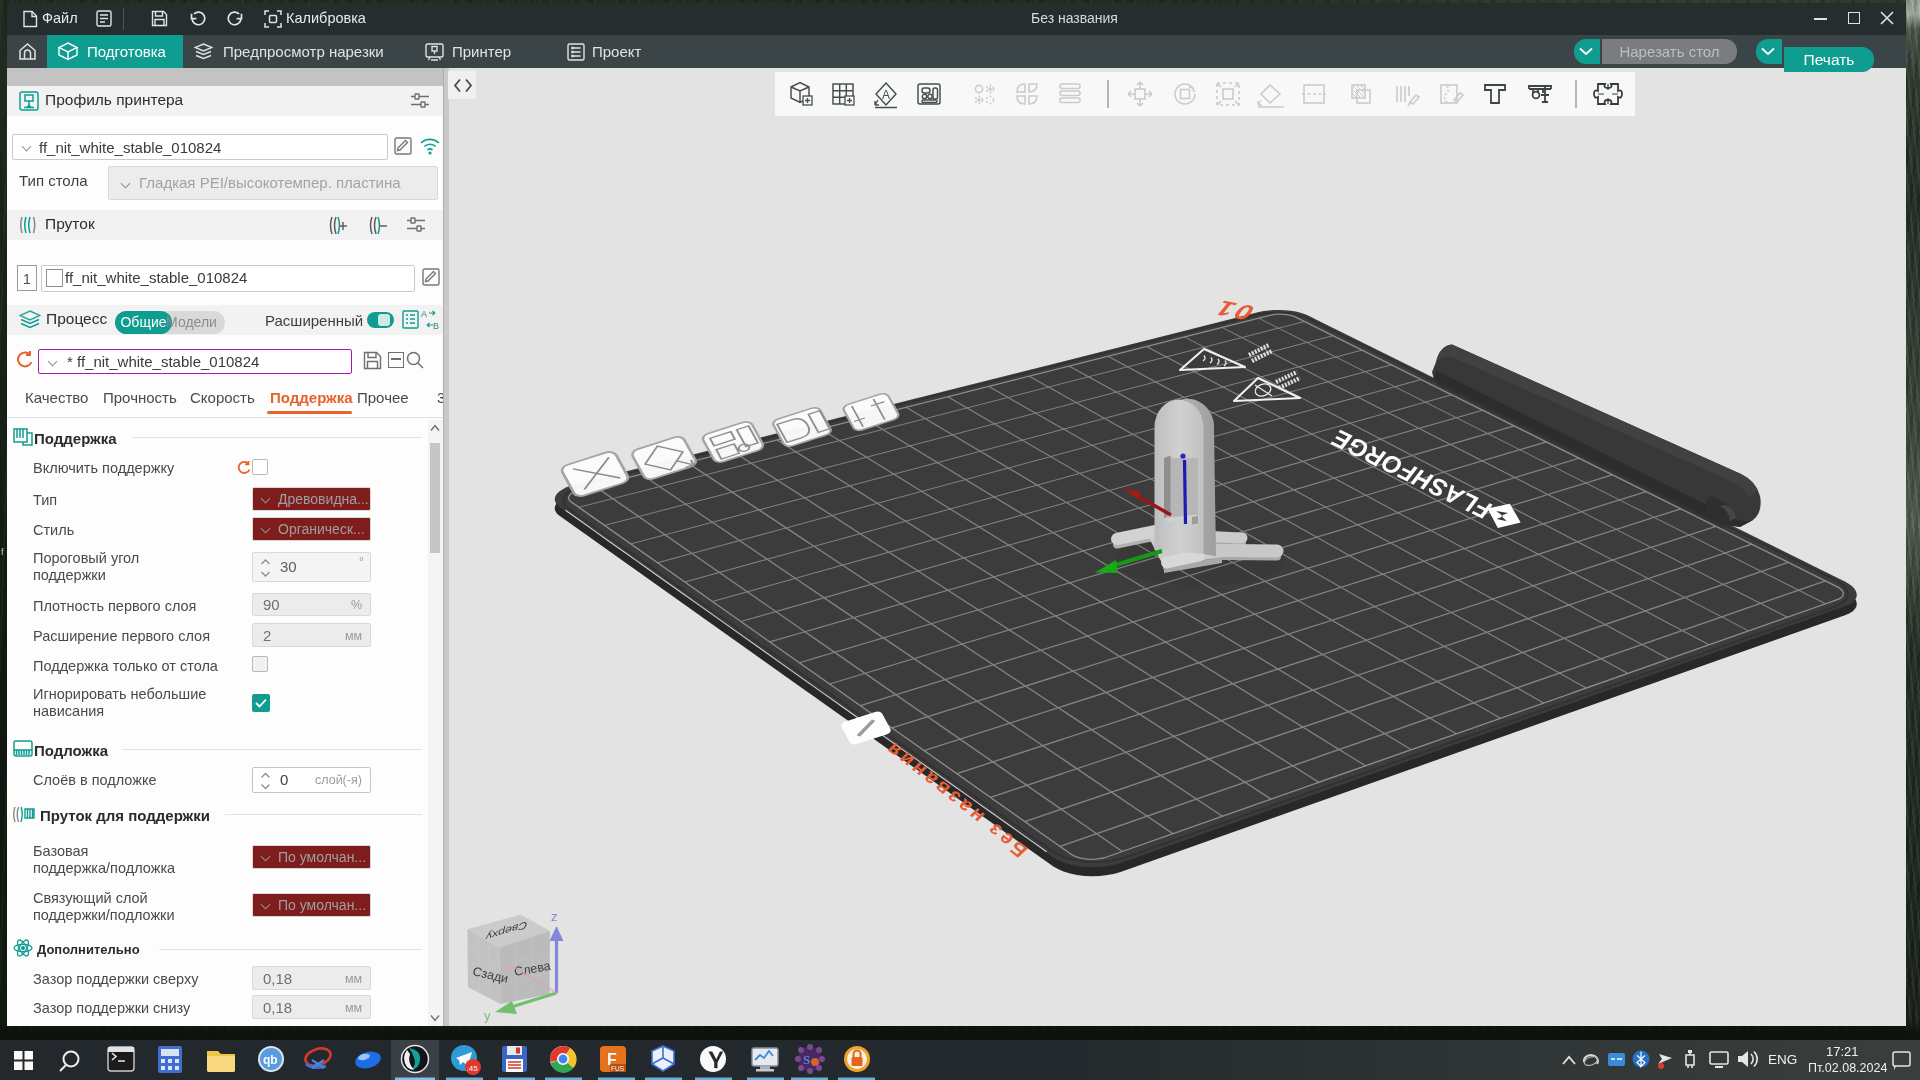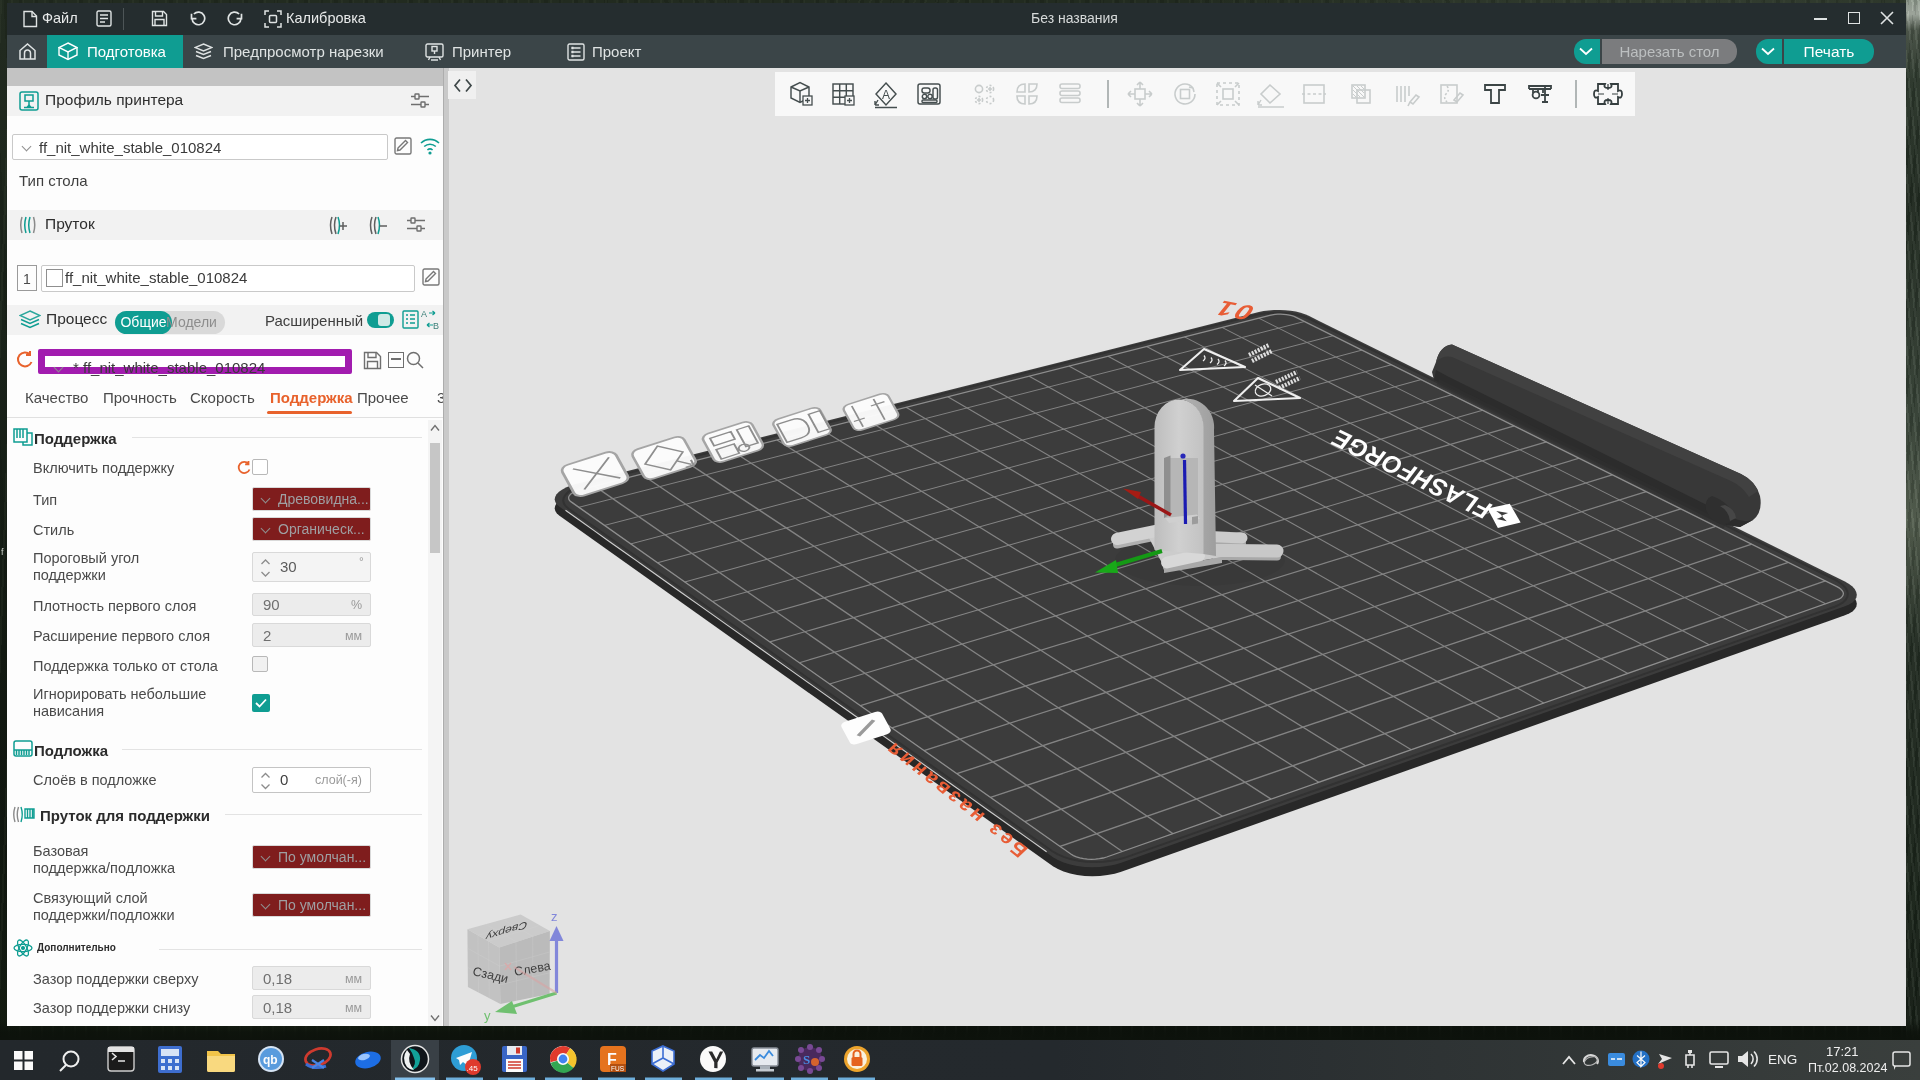--- a/index.html
+++ b/index.html
@@ -106,21 +106,21 @@
  <div class="tbt" style="left:585px;top:8px;">Проект</div>
  <div class="abs" style="left:1567px;top:4px;width:26px;height:25px;background:#0f9d92;border-radius:12px 0 0 12px;"></div>
  <svg class="abs" style="left:1572px;top:12px" width="14" height="9" viewBox="0 0 14 9" fill="none" stroke="#fff" stroke-width="1.8">
           <path d="M1 1.5 L7 7 L13 1.5"></path>
         </svg>
  <div class="abs" style="left:1595px;top:4px;width:135px;height:25px;background:#7b7c7e;border-radius:0 12px 12px 0;color:#bcbfc0;font-size:15px;text-align:center;line-height:25px;">Нарезать стол</div>
  <div class="abs" style="left:1749px;top:4px;width:26px;height:25px;background:#0f9d92;border-radius:12px 0 0 12px;"></div>
  <svg class="abs" style="left:1754px;top:12px" width="14" height="9" viewBox="0 0 14 9" fill="none" stroke="#fff" stroke-width="1.8">
           <path d="M1 1.5 L7 7 L13 1.5"></path>
         </svg>
- <div class="abs" style="left:1777px;top:4px;width:90px;height:25px;background:#0f9d92;border-radius:0 12px 12px 0;color:#fff;font-size:15.5px;text-align:center;line-height:25px;">Печать</div>
+ <div class="abs" style="left:1777px;top:12px;width:90px;height:25px;background:#0f9d92;border-radius:0 12px 12px 0;color:#fff;font-size:15.5px;text-align:center;line-height:25px;">Печать</div>
 </div>
 
 <div id="paneltop" class="abs"></div>
 <div id="panel" class="abs">
 
  <div class="sechead" style="top:0;"></div>
  <svg class="abs" style="left:12px;top:5px" width="20" height="20" viewBox="0 0 20 20" fill="none" stroke="#0f9d92" stroke-width="1.5">
           <rect x="1" y="1" width="18" height="18" rx="2"></rect>
           <rect x="6" y="4" width="8" height="6"></rect>
           <path d="M10 10 v4 M5 16.5 h10"></path>
@@ -138,20 +138,24 @@
  </div>
  <svg class="abs" style="left:387px;top:51px" width="18" height="18" viewBox="0 0 18 18" fill="none" stroke="#787878" stroke-width="1.4">
           <rect x="1" y="1" width="16" height="16" rx="1.5"></rect>
           <path d="M5 13 L12.5 5.5 L14.5 7.5 L7 15 L4.5 15.5 Z" transform="translate(-1,-2)"></path>
         </svg>
  <svg class="abs" style="left:411px;top:49px" width="24" height="22" viewBox="0 0 24 22" fill="none" stroke="#0f9d92" stroke-width="1.6">
           <path d="M3 8 a13 13 0 0 1 18 0 M6.2 11.5 a8.5 8.5 0 0 1 11.6 0 M9.4 15 a4 4 0 0 1 5.2 0"></path>
           <circle cx="12" cy="18" r="1.6" fill="#0f9d92" stroke="none"></circle>
         </svg>
  <div class="abs" style="left:12px;top:86px;font-size:15px;color:#3f3f3f;">Тип стола</div>
+ <div class="abs" style="left:101px;top:80px;width:330px;height:34px;background:#ececec;border:1px solid #d8d8d8;border-radius:2px;">
+   <div class="chv" style="left:13px;top:13px;"></div>
+   <div class="abs" style="left:30px;top:7px;font-size:15px;color:#a3a3a5;">Гладкая PEI/высокотемпер. пластина</div>
+ </div>
 
  <div class="sechead" style="top:124px;"></div>
  <svg class="abs" style="left:11px;top:129px" width="22" height="20" viewBox="0 0 22 20" fill="none" stroke-width="1.5">
           <path d="M4 2 q-2.5 8 0 16" stroke="#8a8a8a"></path>
           <path d="M8 2 q-2.5 8 0 16" stroke="#0f9d92"></path>
           <path d="M12 2 q-2.5 8 0 16" stroke="#0f9d92"></path>
           <path d="M15.5 2 q2.5 8 0 16" stroke="#8a8a8a"></path>
         </svg>
  <div class="abs" style="left:38px;top:129px;font-size:15.5px;color:#2e2e2e;">Пруток</div>
  <svg class="abs" style="left:321px;top:130px" width="24" height="19" viewBox="0 0 24 19" fill="none" stroke-width="1.5">
@@ -196,21 +200,21 @@
           <path d="M4 5 h2 M4 9 h2 M4 13 h2 M8 5 h5 M8 9 h5 M8 13 h5"></path>
         </svg>
  <svg class="abs" style="left:414px;top:223px" width="21" height="21" viewBox="0 0 21 21" fill="none">
           <text x="0" y="8" font-size="9" fill="#3c7f78" font-family="Liberation Sans">A</text>
           <text x="12" y="20" font-size="9" fill="#3c7f78" font-family="Liberation Sans">B</text>
           <path d="M8 4 h6 M14 4 l-2.5 -2 M14 4 l-2.5 2 M12 16 h-6 M6 16 l2.5 -2 M6 16 l2.5 2" stroke="#0f9d92" stroke-width="1.2"></path>
         </svg>
  <svg class="abs" style="left:8px;top:264px" width="20" height="20" viewBox="0 0 20 20" fill="none" stroke="#e8622c" stroke-width="2">
           <path d="M16.5 12 a7 7 0 1 1 -1.5 -7.5 M15 1 v4 h-4"></path>
         </svg>
- <div class="abs" style="left:31px;top:263px;width:314px;height:25px;border:7px solid #a21caf;border-radius:2px;background:#fff;">
+ <div class="abs" style="left:31px;top:263px;width:314px;height:25px;border:1px solid #a21caf;border-radius:2px;background:#fff;">
    <div class="chv" style="left:10px;top:8px;"></div>
    <div class="abs" style="left:28px;top:3px;font-size:15px;color:#3a3a3a;">* ff_nit_white_stable_010824</div>
  </div>
  <svg class="abs" style="left:356px;top:265px" width="19" height="19" viewBox="0 0 19 19" fill="none" stroke="#6f6f6f" stroke-width="1.4">
           <path d="M1.5 1.5 h12 l4 4 v12 h-16 Z"></path>
           <path d="M5 1.5 v5 h8 v-5 M4.5 17.5 v-7 h10 v7"></path>
         </svg>
  <div class="abs" style="left:381px;top:266px;width:16px;height:16px;border:1.4px solid #6f6f6f;"></div>
  <div class="abs" style="left:384px;top:272px;width:10px;height:1.6px;background:#6f6f6f;"></div>
  <svg class="abs" style="left:398px;top:264px" width="20" height="20" viewBox="0 0 20 20" fill="none" stroke="#6f6f6f" stroke-width="1.5">
@@ -304,21 +308,21 @@
  <div class="ctl" style="top:807px;height:24px;">
           <div class="chv" style="left:9px;top:7px;"></div>
           <div class="abs" style="left:25px;top:3px;">По умолчан...</div>
         </div>
  <svg class="abs" style="left:6px;top:852px" width="20" height="20" viewBox="0 0 20 20" fill="none" stroke="#0f9d92" stroke-width="1.3">
           <ellipse cx="10" cy="10" rx="9" ry="3.6"></ellipse>
           <ellipse cx="10" cy="10" rx="9" ry="3.6" transform="rotate(60 10 10)"></ellipse>
           <ellipse cx="10" cy="10" rx="9" ry="3.6" transform="rotate(-60 10 10)"></ellipse>
           <circle cx="10" cy="10" r="1.4" fill="#0f9d92"></circle>
         </svg>
- <div class="abs" style="left:30px;top:856px;font-size:10px;font-weight:bold;color:#2b2b2b;">Дополнительно</div>
+ <div class="abs" style="left:30px;top:856px;font-size:13px;font-weight:bold;color:#2b2b2b;">Дополнительно</div>
  <div class="abs" style="left:152px;top:863px;width:263px;height:1px;background:#e3e3e3;"></div>
  <div class="lbl" style="top:885px;">Зазор поддержки сверху</div>
  <div class="ctl" style="top:880px;height:24px;background:#ececec;">
    <div class="abs" style="left:10px;top:3px;font-size:15px;color:#6f6f6f;">0,18</div>
    <div class="abs" style="left:92px;top:5px;font-size:12.5px;color:#9a9a9a;">мм</div>
  </div>
  <div class="lbl" style="top:914px;">Зазор поддержки снизу</div>
  <div class="ctl" style="top:909px;height:24px;background:#ececec;">
    <div class="abs" style="left:10px;top:3px;font-size:15px;color:#6f6f6f;">0,18</div>
    <div class="abs" style="left:92px;top:5px;font-size:12.5px;color:#9a9a9a;">мм</div>

